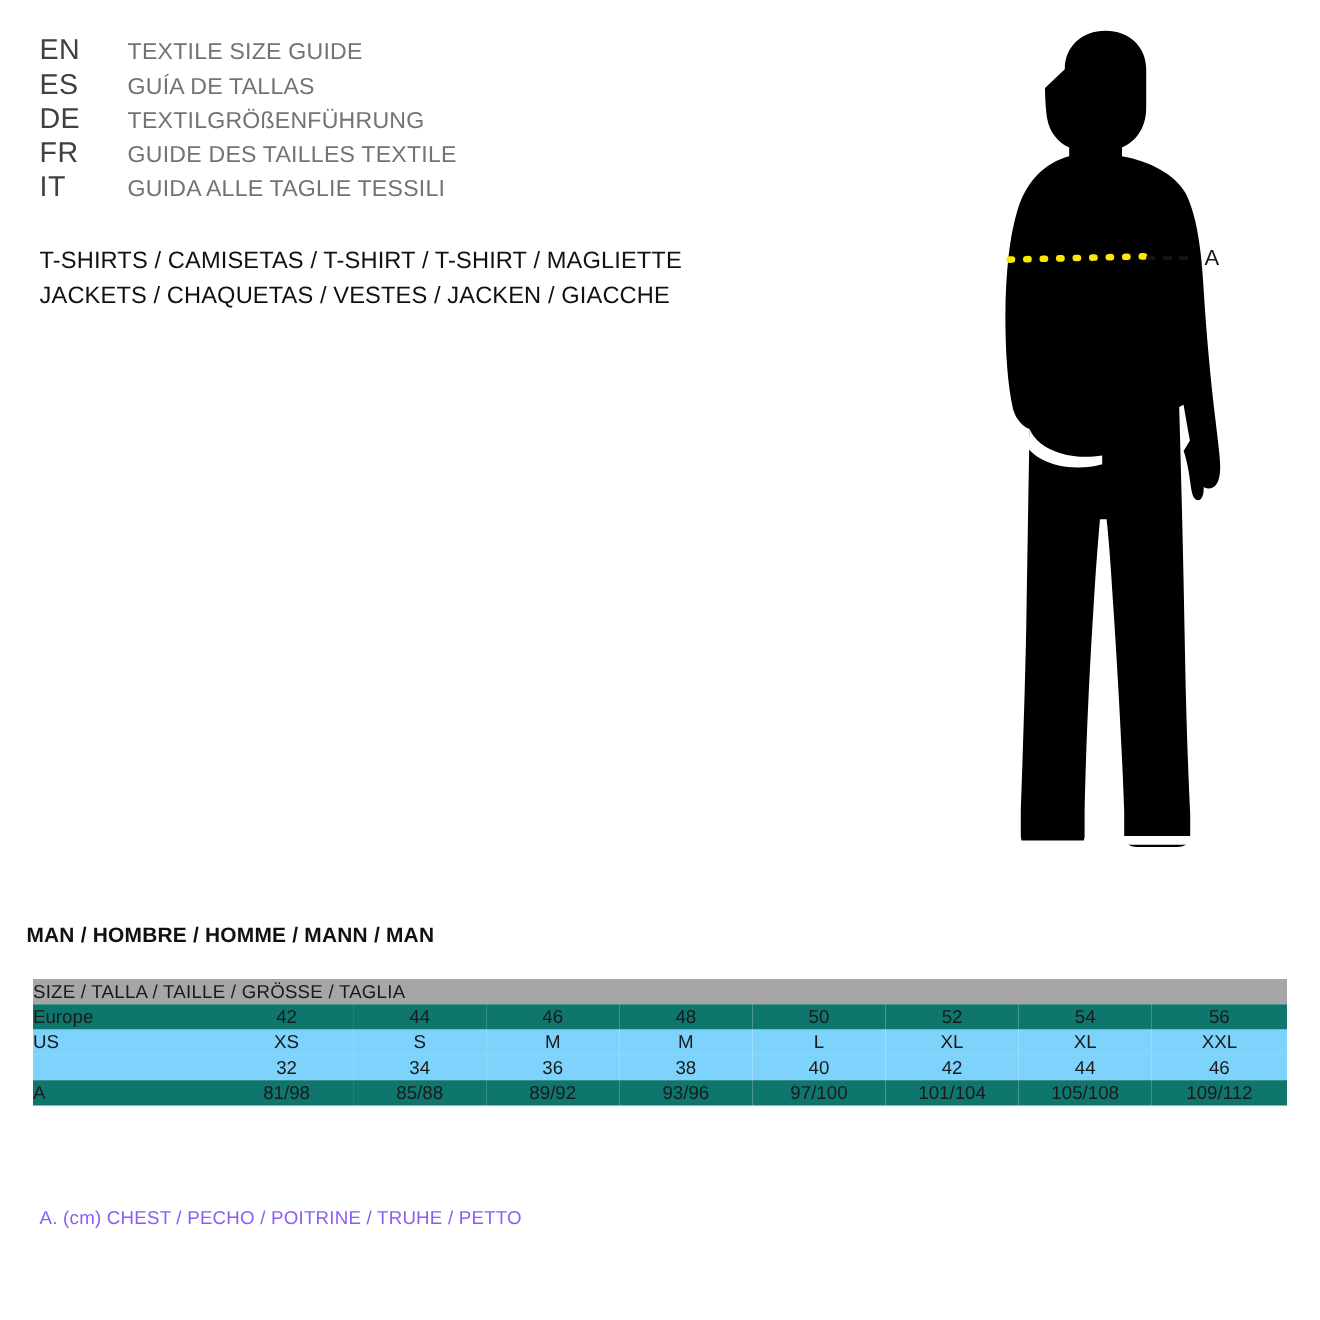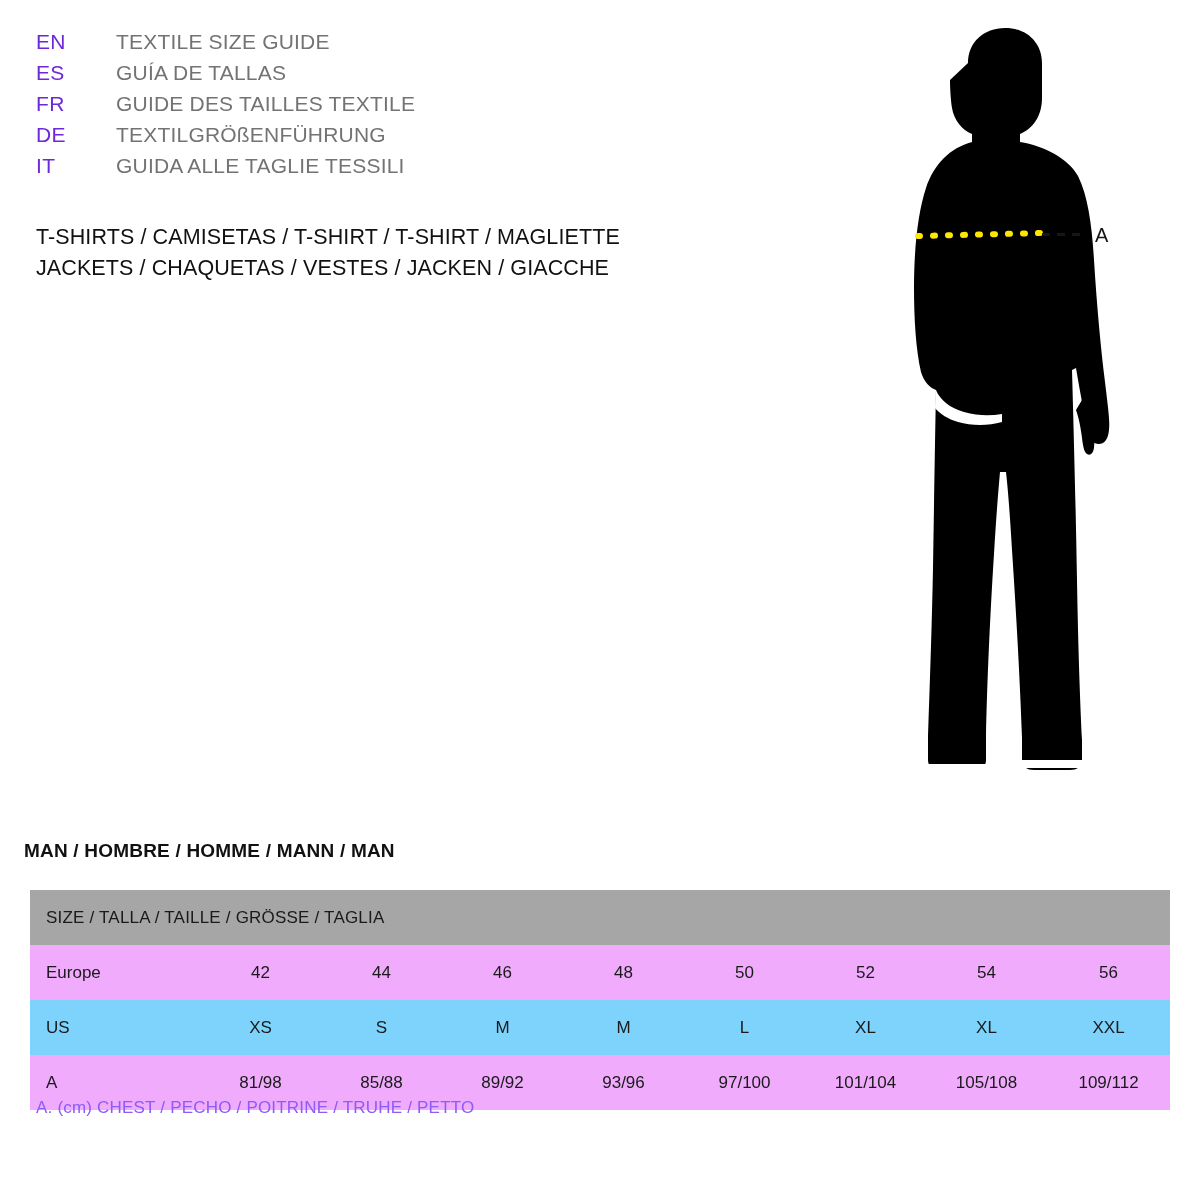--- a/index.html
+++ b/index.html
@@ -23,23 +23,23 @@
     left: 36px;
     width: 700px;
   }
   .lang-row {
     display: flex;
     align-items: baseline;
     height: 31px;
   }
   .lang-code {
     width: 80px;
-    font-size: 21px;
+    font-size: 26px;
     letter-spacing: 0.3px;
-    color: #6d28d9;
+    color: #404040;
   }
   .lang-text {
     font-size: 21px;
     letter-spacing: 0.2px;
     color: #737373;
   }
 
   .category-block {
     position: absolute;
     top: 222px;
@@ -99,33 +99,33 @@
     top: 890px;
     left: 30px;
     width: 1140px;
     border-collapse: collapse;
     table-layout: fixed;
   }
   table.size-table td {
     height: 23px;
     font-size: 17px;
     color: #1a1a1a;
-    padding: 16px;
+    padding: 0;
   }
   .row-head td {
     background: #a6a6a6;
     font-size: 16.5px;
     color: #1f1f1f;
     height: 28px;
   }
   .row-alt td {
     background: #7dd3fc;
   }
   .row-plain td {
-    background: #f0abfc;
+    background: #0f766e;
   }
   td.label-cell {
     padding-left: 12px;
     text-align: left;
   }
   td.val-cell {
     text-align: center;
   }
   .head-label {
     padding-left: 12px;
@@ -147,26 +147,26 @@
 <div class="lang-block">
   <div class="lang-row">
     <span class="lang-code">EN</span>
     <span class="lang-text">TEXTILE SIZE GUIDE</span>
   </div>
   <div class="lang-row">
     <span class="lang-code">ES</span>
     <span class="lang-text">GUÍA DE TALLAS</span>
   </div>
   <div class="lang-row">
+    <span class="lang-code">DE</span>
+    <span class="lang-text">TEXTILGRÖßENFÜHRUNG</span>
+  </div>
+  <div class="lang-row">
     <span class="lang-code">FR</span>
     <span class="lang-text">GUIDE DES TAILLES TEXTILE</span>
-  </div>
-  <div class="lang-row">
-    <span class="lang-code">DE</span>
-    <span class="lang-text">TEXTILGRÖßENFÜHRUNG</span>
   </div>
   <div class="lang-row">
     <span class="lang-code">IT</span>
     <span class="lang-text">GUIDA ALLE TAGLIE TESSILI</span>
   </div>
 </div>
 
 <div class="category-block">
   <div class="category-line">T-SHIRTS / CAMISETAS / T-SHIRT / T-SHIRT / MAGLIETTE</div>
   <div class="category-line">JACKETS / CHAQUETAS / VESTES / JACKEN / GIACCHE</div>
@@ -278,20 +278,31 @@
       <td class="label-cell">US</td>
       <td class="val-cell">XS</td>
       <td class="val-cell">S</td>
       <td class="val-cell">M</td>
       <td class="val-cell">M</td>
       <td class="val-cell">L</td>
       <td class="val-cell">XL</td>
       <td class="val-cell">XL</td>
       <td class="val-cell">XXL</td>
     </tr>
+    <tr class="row-alt">
+      <td class="label-cell"></td>
+      <td class="val-cell">32</td>
+      <td class="val-cell">34</td>
+      <td class="val-cell">36</td>
+      <td class="val-cell">38</td>
+      <td class="val-cell">40</td>
+      <td class="val-cell">42</td>
+      <td class="val-cell">44</td>
+      <td class="val-cell">46</td>
+    </tr>
     <tr class="row-plain">
       <td class="label-cell">A</td>
       <td class="val-cell">81/98</td>
       <td class="val-cell">85/88</td>
       <td class="val-cell">89/92</td>
       <td class="val-cell">93/96</td>
       <td class="val-cell">97/100</td>
       <td class="val-cell">101/104</td>
       <td class="val-cell">105/108</td>
       <td class="val-cell">109/112</td>

